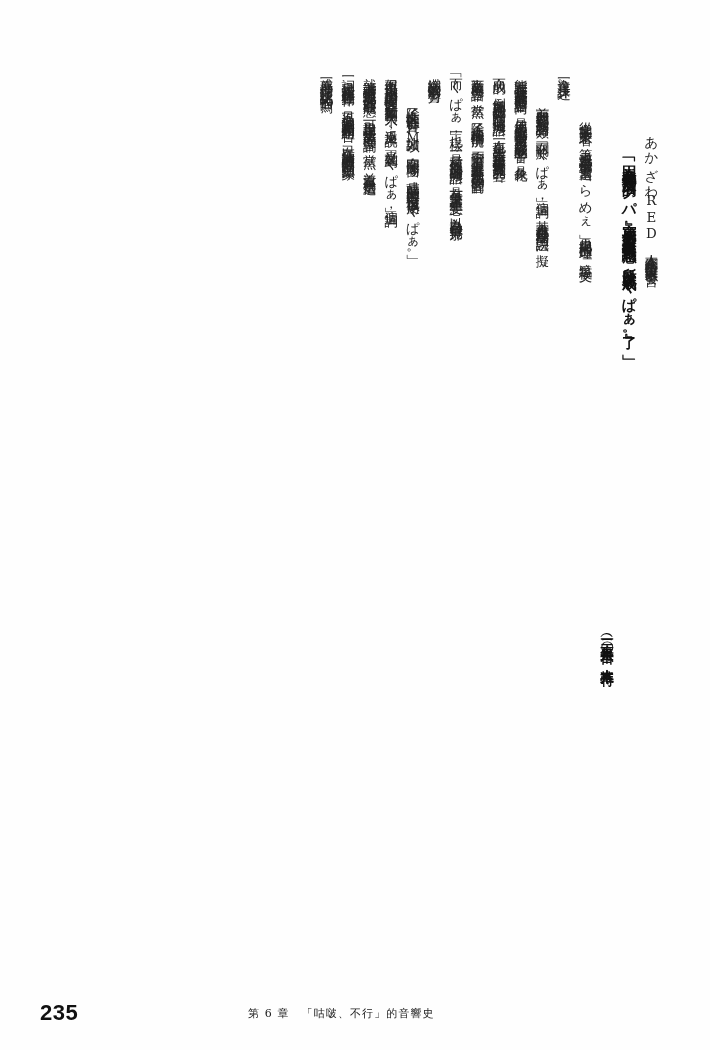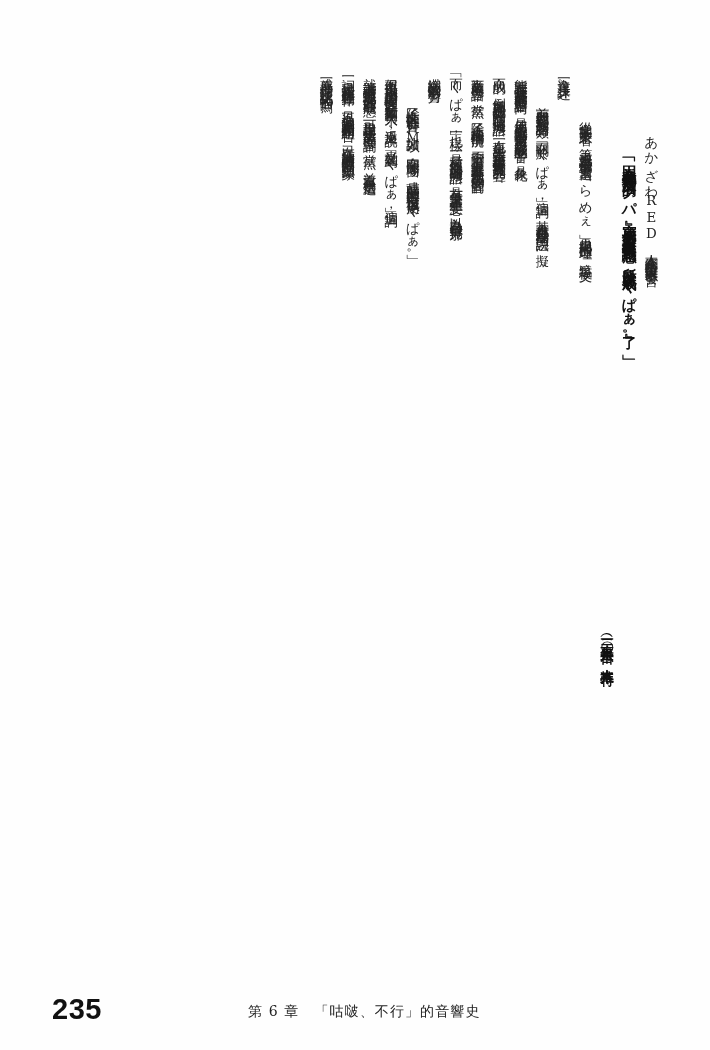--- a/index.html
+++ b/index.html
@@ -90,33 +90,33 @@
   
   .footer {
     position: absolute;
     left: 0;
     right: 0;
     bottom: 24px;
     height: 34px;
   }
   .page-number {
     position: absolute;
-    left: 52px;
+    left: 40px;
     bottom: 0;
     font-family: "Liberation Sans", sans-serif;
     font-weight: 700;
-    font-size: 29px;
+    font-size: 22px;
     letter-spacing: 0.5px;
     color: #111;
   }
   .footer-title {
     position: absolute;
     left: 248px;
     bottom: 5px;
-    font-size: 14px;
+    font-size: 11px;
     letter-spacing: 1.1px;
     color: #222;
     white-space: nowrap;
   }
 </style>
 </head>
 <body>
 
 <div class="page">
 

